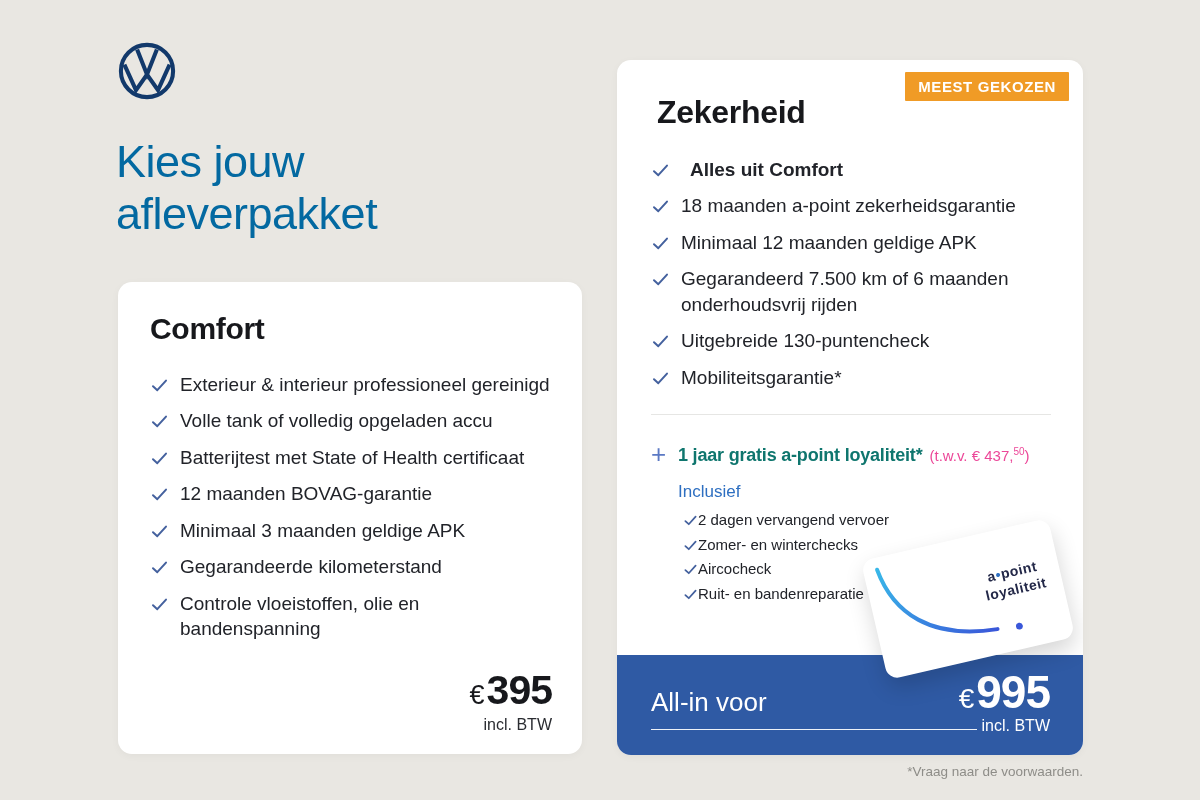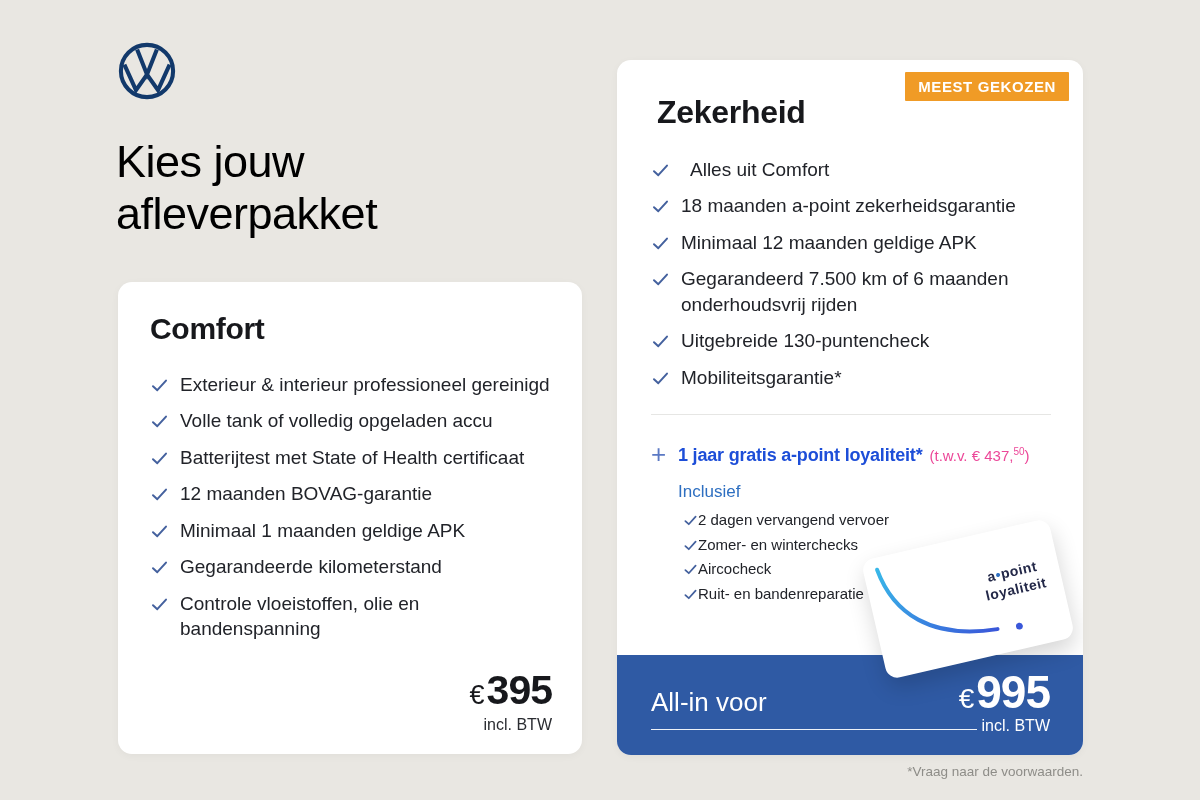--- a/index.html
+++ b/index.html
@@ -11,41 +11,41 @@
     overflow:hidden;
     color:#1e2025;
   }
   .canvas { position:absolute; inset:0; }
 
   
   .vw-logo { position:absolute; left:118px; top:42px; width:58px; height:58px; }
   .page-title {
     position:absolute; left:116px; top:136px; width:420px;
     font-size:45px; line-height:1.16; font-weight:500;
-    letter-spacing:-0.5px; color:#000000;
+    letter-spacing:-0.5px; color:#0369a1;
   }
 
   
   .card {
     position:absolute; background:#ffffff; border-radius:14px;
     box-shadow:0 2px 8px rgba(0,0,0,0.04);
   }
   .card.comfort { left:118px; top:282px; width:464px; height:472px; padding:30px 32px; }
   .card.zeker   { left:617px; top:60px;  width:466px; height:695px; padding:26px 34px; overflow:hidden; }
 
   .card-title { font-size:30px; font-weight:700; color:#17181c; letter-spacing:-0.3px; }
   .zeker .card-title { font-size:32px; margin-top:8px;margin-left:6px; }
 
   ul.features { list-style:none; margin-top:26px; }
   ul.features li {
     display:flex; align-items:flex-start; gap:11px;
     margin-bottom:11px; font-size:19px; line-height:1.34; color:#212329;
   }
   ul.features li .chk { flex:0 0 auto; margin-top:4px; }
-  ul.features li.bold { font-weight:400;gap:20px; }
+  ul.features li.bold { font-weight:700;gap:20px; }
 
   
   .price-block { position:absolute; right:30px; bottom:20px; text-align:right; }
   .price-line  { white-space:nowrap; }
   .price-cur   { font-size:27px; font-weight:400; color:#17181c; margin-right:2px; }
   .price-amt   { font-size:41px; font-weight:700; color:#17181c; letter-spacing:-1px; }
   .price-tax   { font-size:16px; color:#2a2c31; margin-top:2px; }
 
   
   .badge {
@@ -55,21 +55,21 @@
     padding:6px 13px; border-radius:1px;
   }
 
   .divider { border:none; border-top:1px solid #e6e6e4; margin:24px 0 0 0; width:400px; }
 
   
   .bonus-row {
     display:flex; align-items:baseline; margin-top:22px; white-space:nowrap;
   }
   .bonus-plus { font-size:26px; color:#5b79c4; font-weight:400; width:27px; flex:0 0 auto; position:relative; top:2px; }
-  .bonus-title { font-size:18px; font-weight:700; color:#1d4ed8; letter-spacing:-0.2px; }
+  .bonus-title { font-size:18px; font-weight:700; color:#0f766e; letter-spacing:-0.2px; }
   .bonus-value { font-size:15px; color:#ec4899; margin-left:7px; }
   .bonus-value sup { font-size:10px; }
 
   .inclusief { margin:14px 0 8px 27px; font-size:17px; color:#2e6fc1; }
 
   ul.sub-features { list-style:none; margin-left:32px; }
   ul.sub-features li {
     display:flex; align-items:center; 
     margin-bottom:5px; font-size:15px; line-height:1.3; color:#212329;
   }
@@ -147,21 +147,21 @@
         <li>
         <svg class="chk" width="19" height="19" viewBox="0 0 19 19">
             <path d="M3 10.2 L7.3 14.2 L16 4.6" fill="none" stroke="#44619e" stroke-width="2" stroke-linecap="round" stroke-linejoin="round"></path>
           </svg>
         <span>12 maanden BOVAG-garantie</span>
       </li>
         <li>
         <svg class="chk" width="19" height="19" viewBox="0 0 19 19">
             <path d="M3 10.2 L7.3 14.2 L16 4.6" fill="none" stroke="#44619e" stroke-width="2" stroke-linecap="round" stroke-linejoin="round"></path>
           </svg>
-        <span>Minimaal 1 maanden geldige APK</span>
+        <span>Minimaal 3 maanden geldige APK</span>
       </li>
         <li>
         <svg class="chk" width="19" height="19" viewBox="0 0 19 19">
             <path d="M3 10.2 L7.3 14.2 L16 4.6" fill="none" stroke="#44619e" stroke-width="2" stroke-linecap="round" stroke-linejoin="round"></path>
           </svg>
         <span>Gegarandeerde kilometerstand</span>
       </li>
         <li>
         <svg class="chk" width="19" height="19" viewBox="0 0 19 19">
             <path d="M3 10.2 L7.3 14.2 L16 4.6" fill="none" stroke="#44619e" stroke-width="2" stroke-linecap="round" stroke-linejoin="round"></path>

